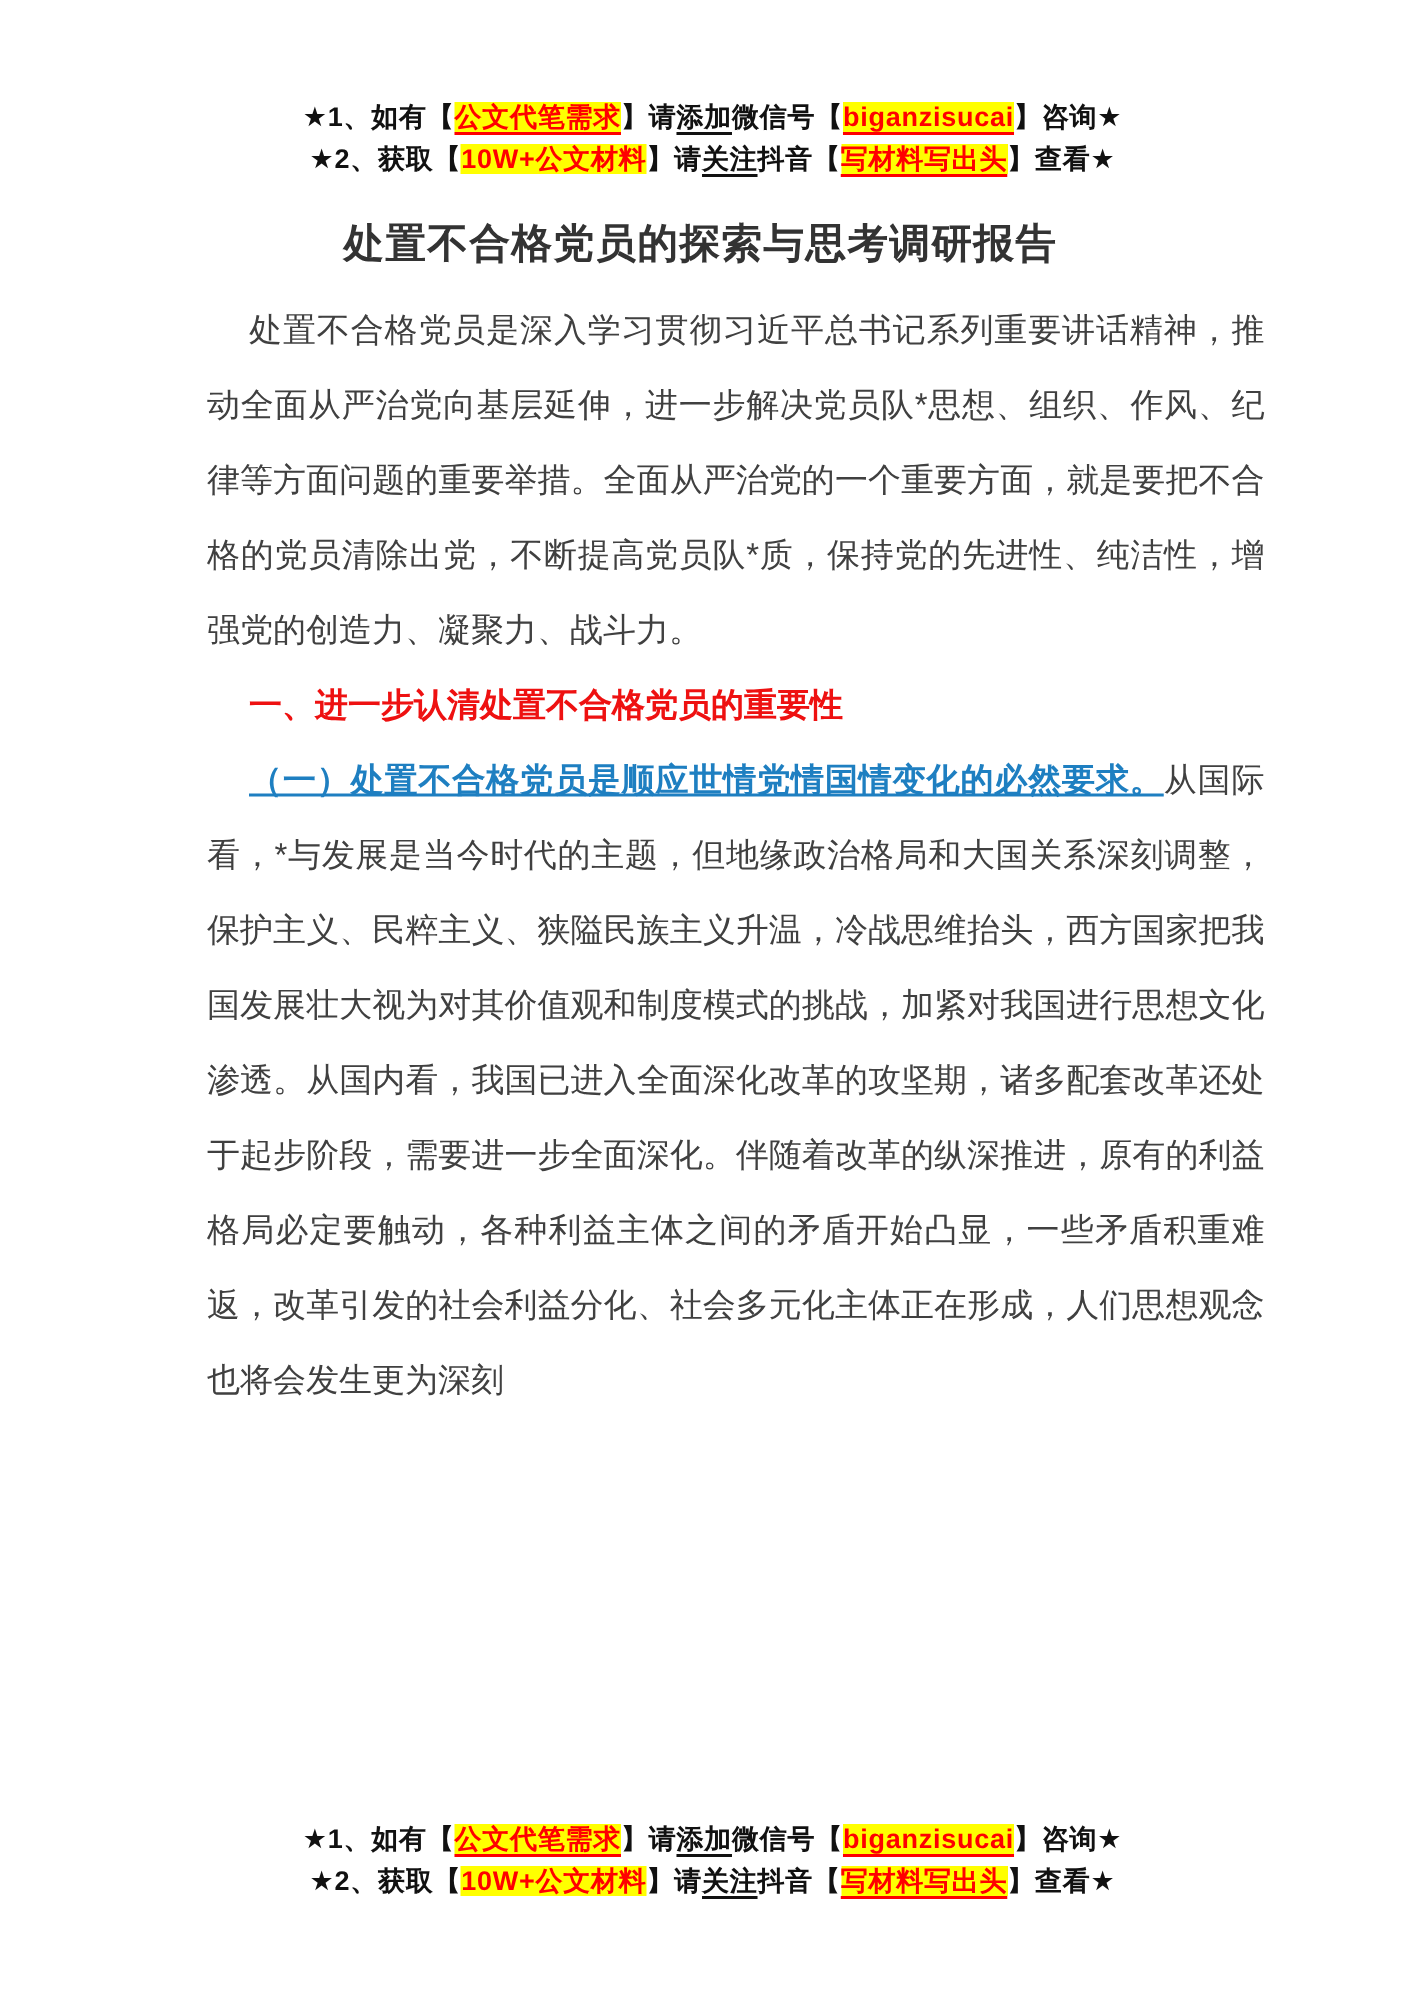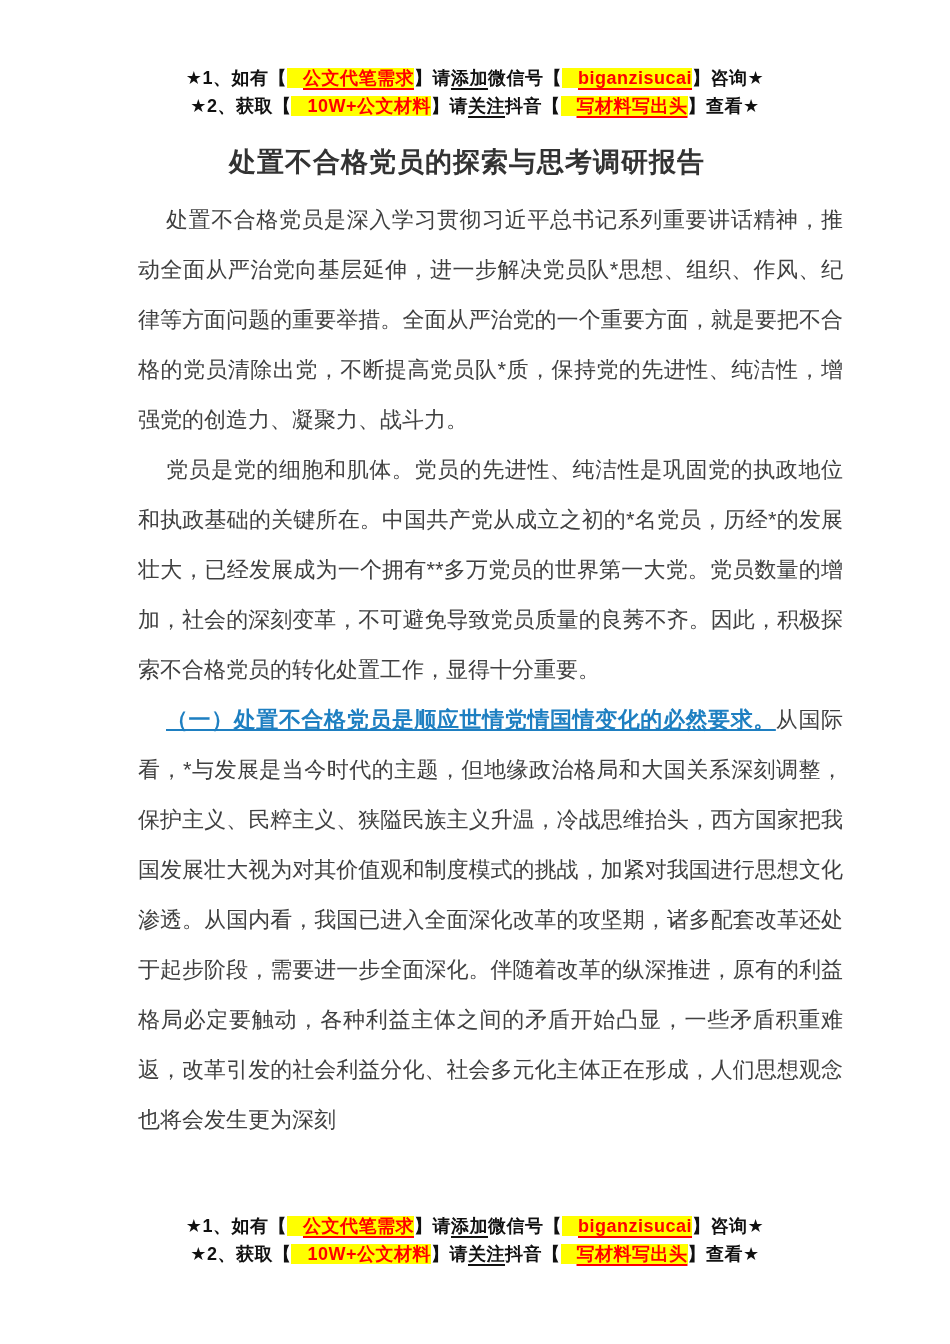--- a/index.html
+++ b/index.html
@@ -14,21 +14,21 @@
   .banner {
     text-align: center;
     font-weight: 700;
     font-size: 18px;
     line-height: 28px;
     color: #111111;
     letter-spacing: 0.5px;
   }
   .banner-top { padding-top: 64px; }
   .banner .hl { background: var(--highlight-yellow, #ffff00); }
-  .banner .red { color: var(--banner-red, #ff0000); padding-left: 16px; }
+  .banner .red { color: var(--banner-red, #ff0000); }
   .u {
     text-decoration: underline;
     text-decoration-thickness: 2px;
     text-underline-offset: 4px;
   }
   .doc-title {
     margin: 24px 16px 0 0;
     text-align: center;
     font-size: 27px;
     font-weight: 700;
@@ -68,21 +68,21 @@
   </div>
   <div class="banner-line">
     <span>★2、获取【</span><span class="hl red">10W+公文材料</span><span>】请</span><span class="u">关注</span><span>抖音【</span><span class="hl red u">写材料写出头</span><span>】查看★</span>
   </div>
 </div>
 
 <h1 class="doc-title">处置不合格党员的探索与思考调研报告</h1>
 
 <div class="content">
   <p>处置不合格党员是深入学习贯彻习近平总书记系列重要讲话精神，推动全面从严治党向基层延伸，进一步解决党员队*思想、组织、作风、纪律等方面问题的重要举措。全面从严治党的一个重要方面，就是要把不合格的党员清除出党，不断提高党员队*质，保持党的先进性、纯洁性，增强党的创造力、凝聚力、战斗力。</p>
-  <p>党员是党的细胞和肌体。党员的先进性、纯洁性是巩固党的执政地位和执政基础的关键所在。中国共产党从成立之初的*名党员，历经*的发展壮大，已经发展成为一个拥有**多万党员的世界第一大党。党员数量的增加，社会的深刻变革，不可避免导致党员质量的良莠不齐。因此，积极探索不合格党员的转化处置工作，显得十分重要。</p>
+  <p class="heading-red">一、进一步认清处置不合格党员的重要性</p>
   <p><span class="lead-blue">（一）处置不合格党员是顺应世情党情国情变化的必然要求。</span><span>从国际看，*与发展是当今时代的主题，但地缘政治格局和大国关系深刻调整，保护主义、民粹主义、狭隘民族主义升温，冷战思维抬头，西方国家把我国发展壮大视为对其价值观和制度模式的挑战，加紧对我国进行思想文化渗透。从国内看，我国已进入全面深化改革的攻坚期，诸多配套改革还处于起步阶段，需要进一步全面深化。伴随着改革的纵深推进，原有的利益格局必定要触动，各种利益主体之间的矛盾开始凸显，一些矛盾积重难返，改革引发的社会利益分化、社会多元化主体正在形成，人们思想观念也将会发生更为深刻</span></p>
 </div>
 
 <div class="banner banner-bottom">
   <div class="banner-line">
     <span>★1、如有【</span><span class="hl red u">公文代笔需求</span><span>】请</span><span class="u">添加</span><span>微信号【</span><span class="hl red u">biganzisucai</span><span>】咨询★</span>
   </div>
   <div class="banner-line">
     <span>★2、获取【</span><span class="hl red">10W+公文材料</span><span>】请</span><span class="u">关注</span><span>抖音【</span><span class="hl red u">写材料写出头</span><span>】查看★</span>
   </div>

